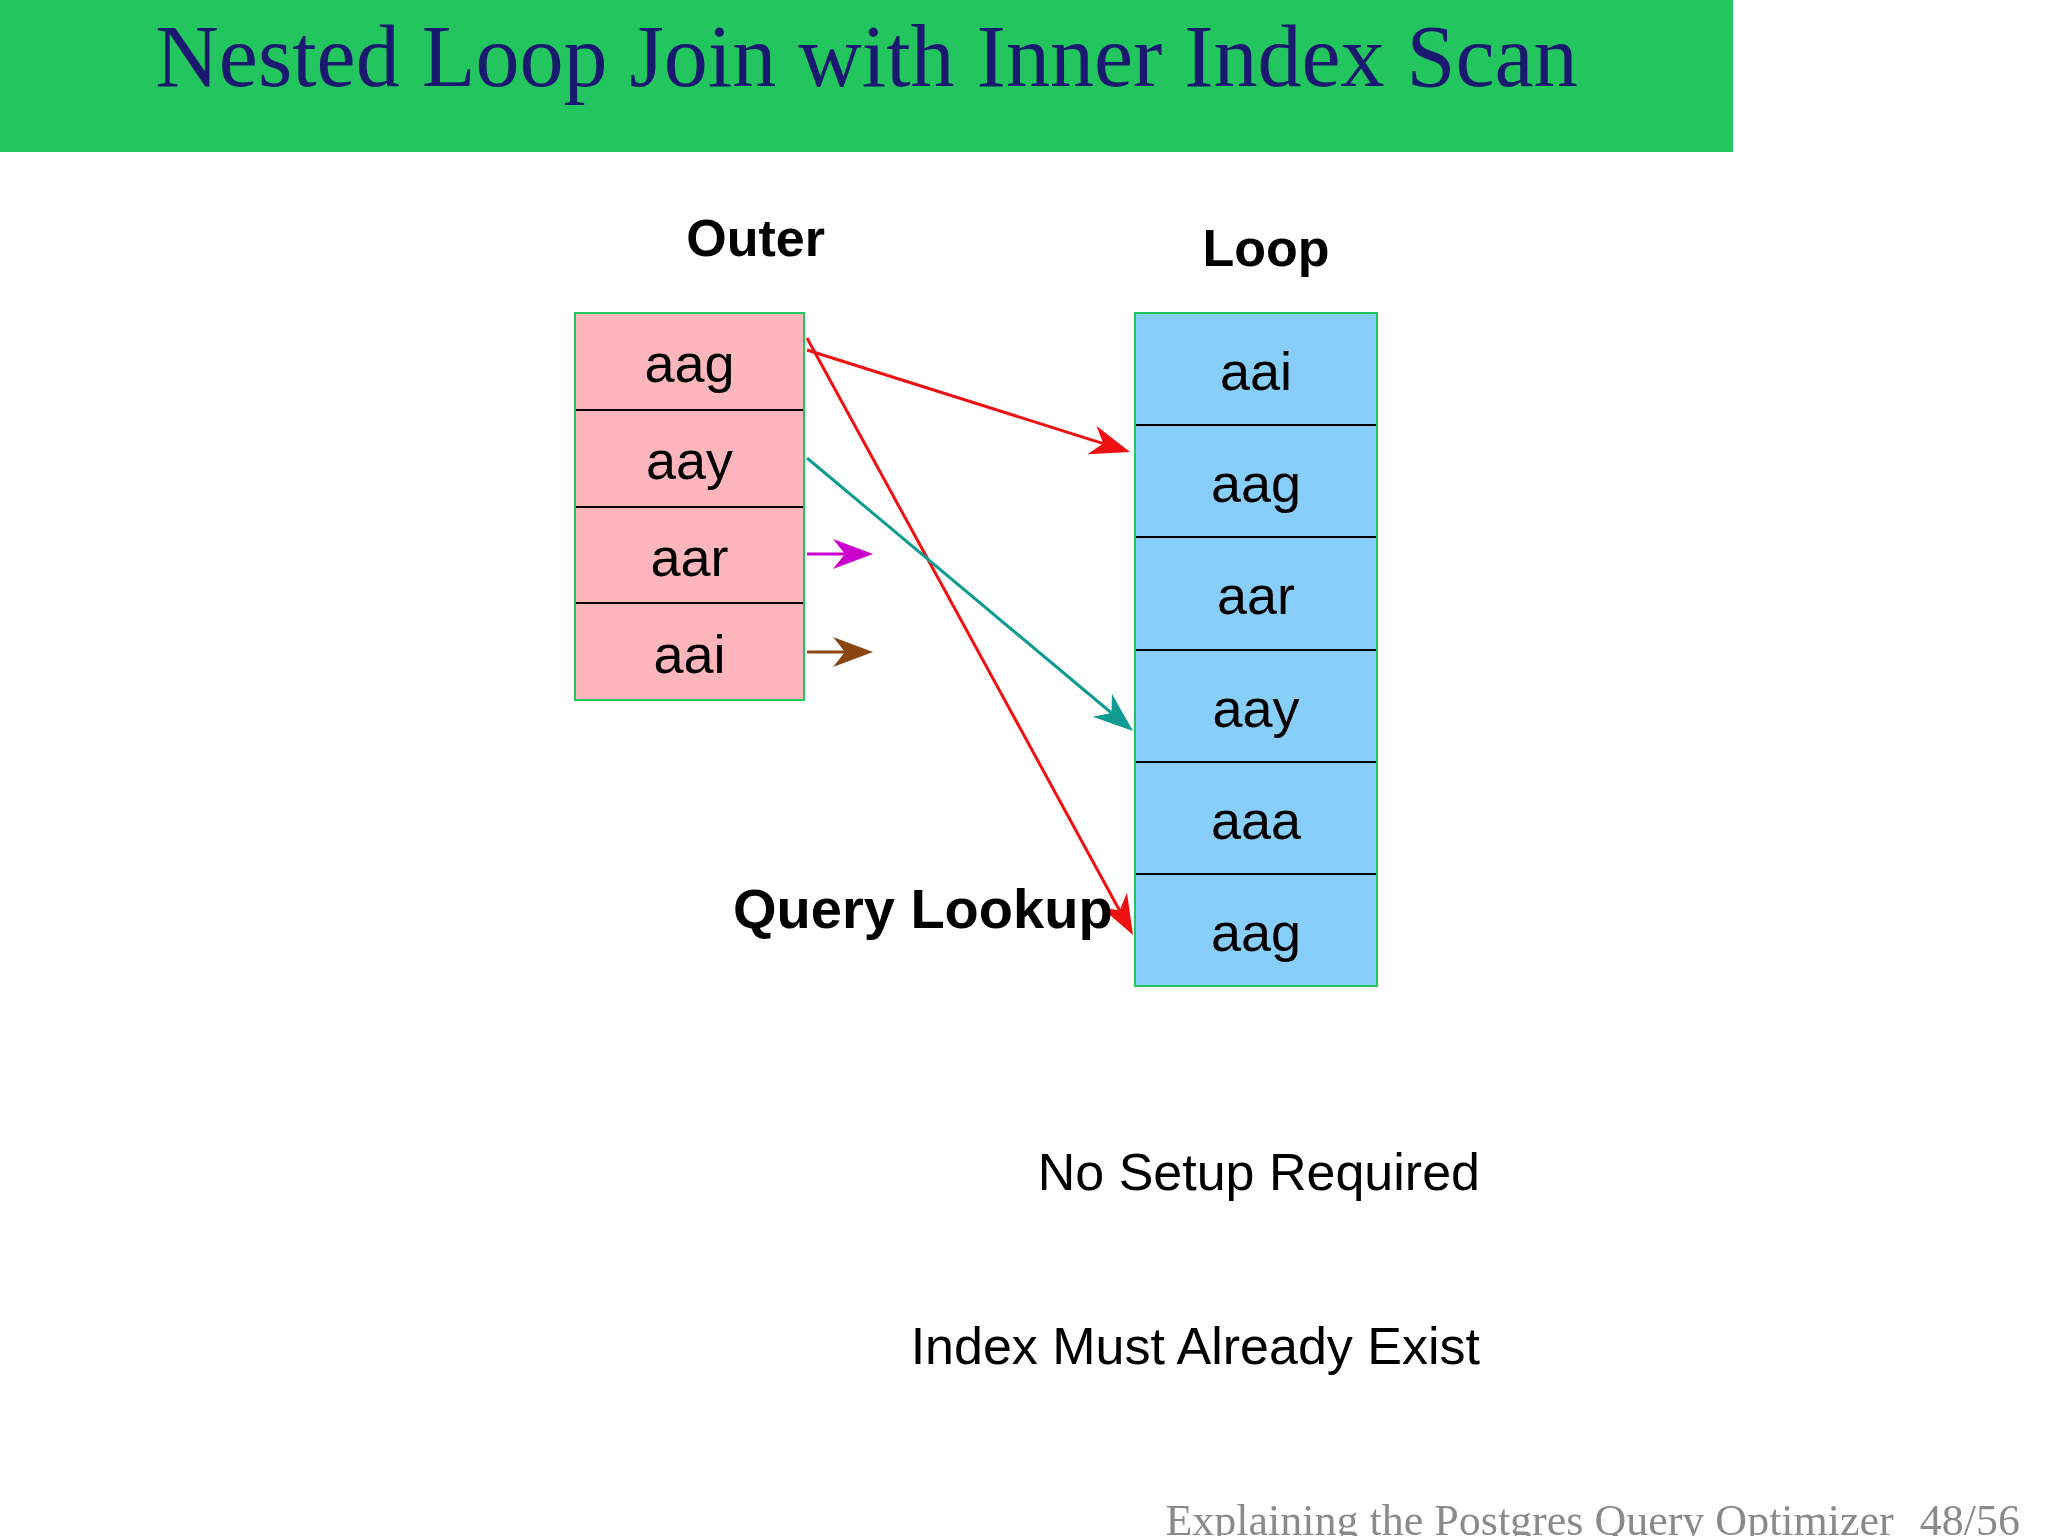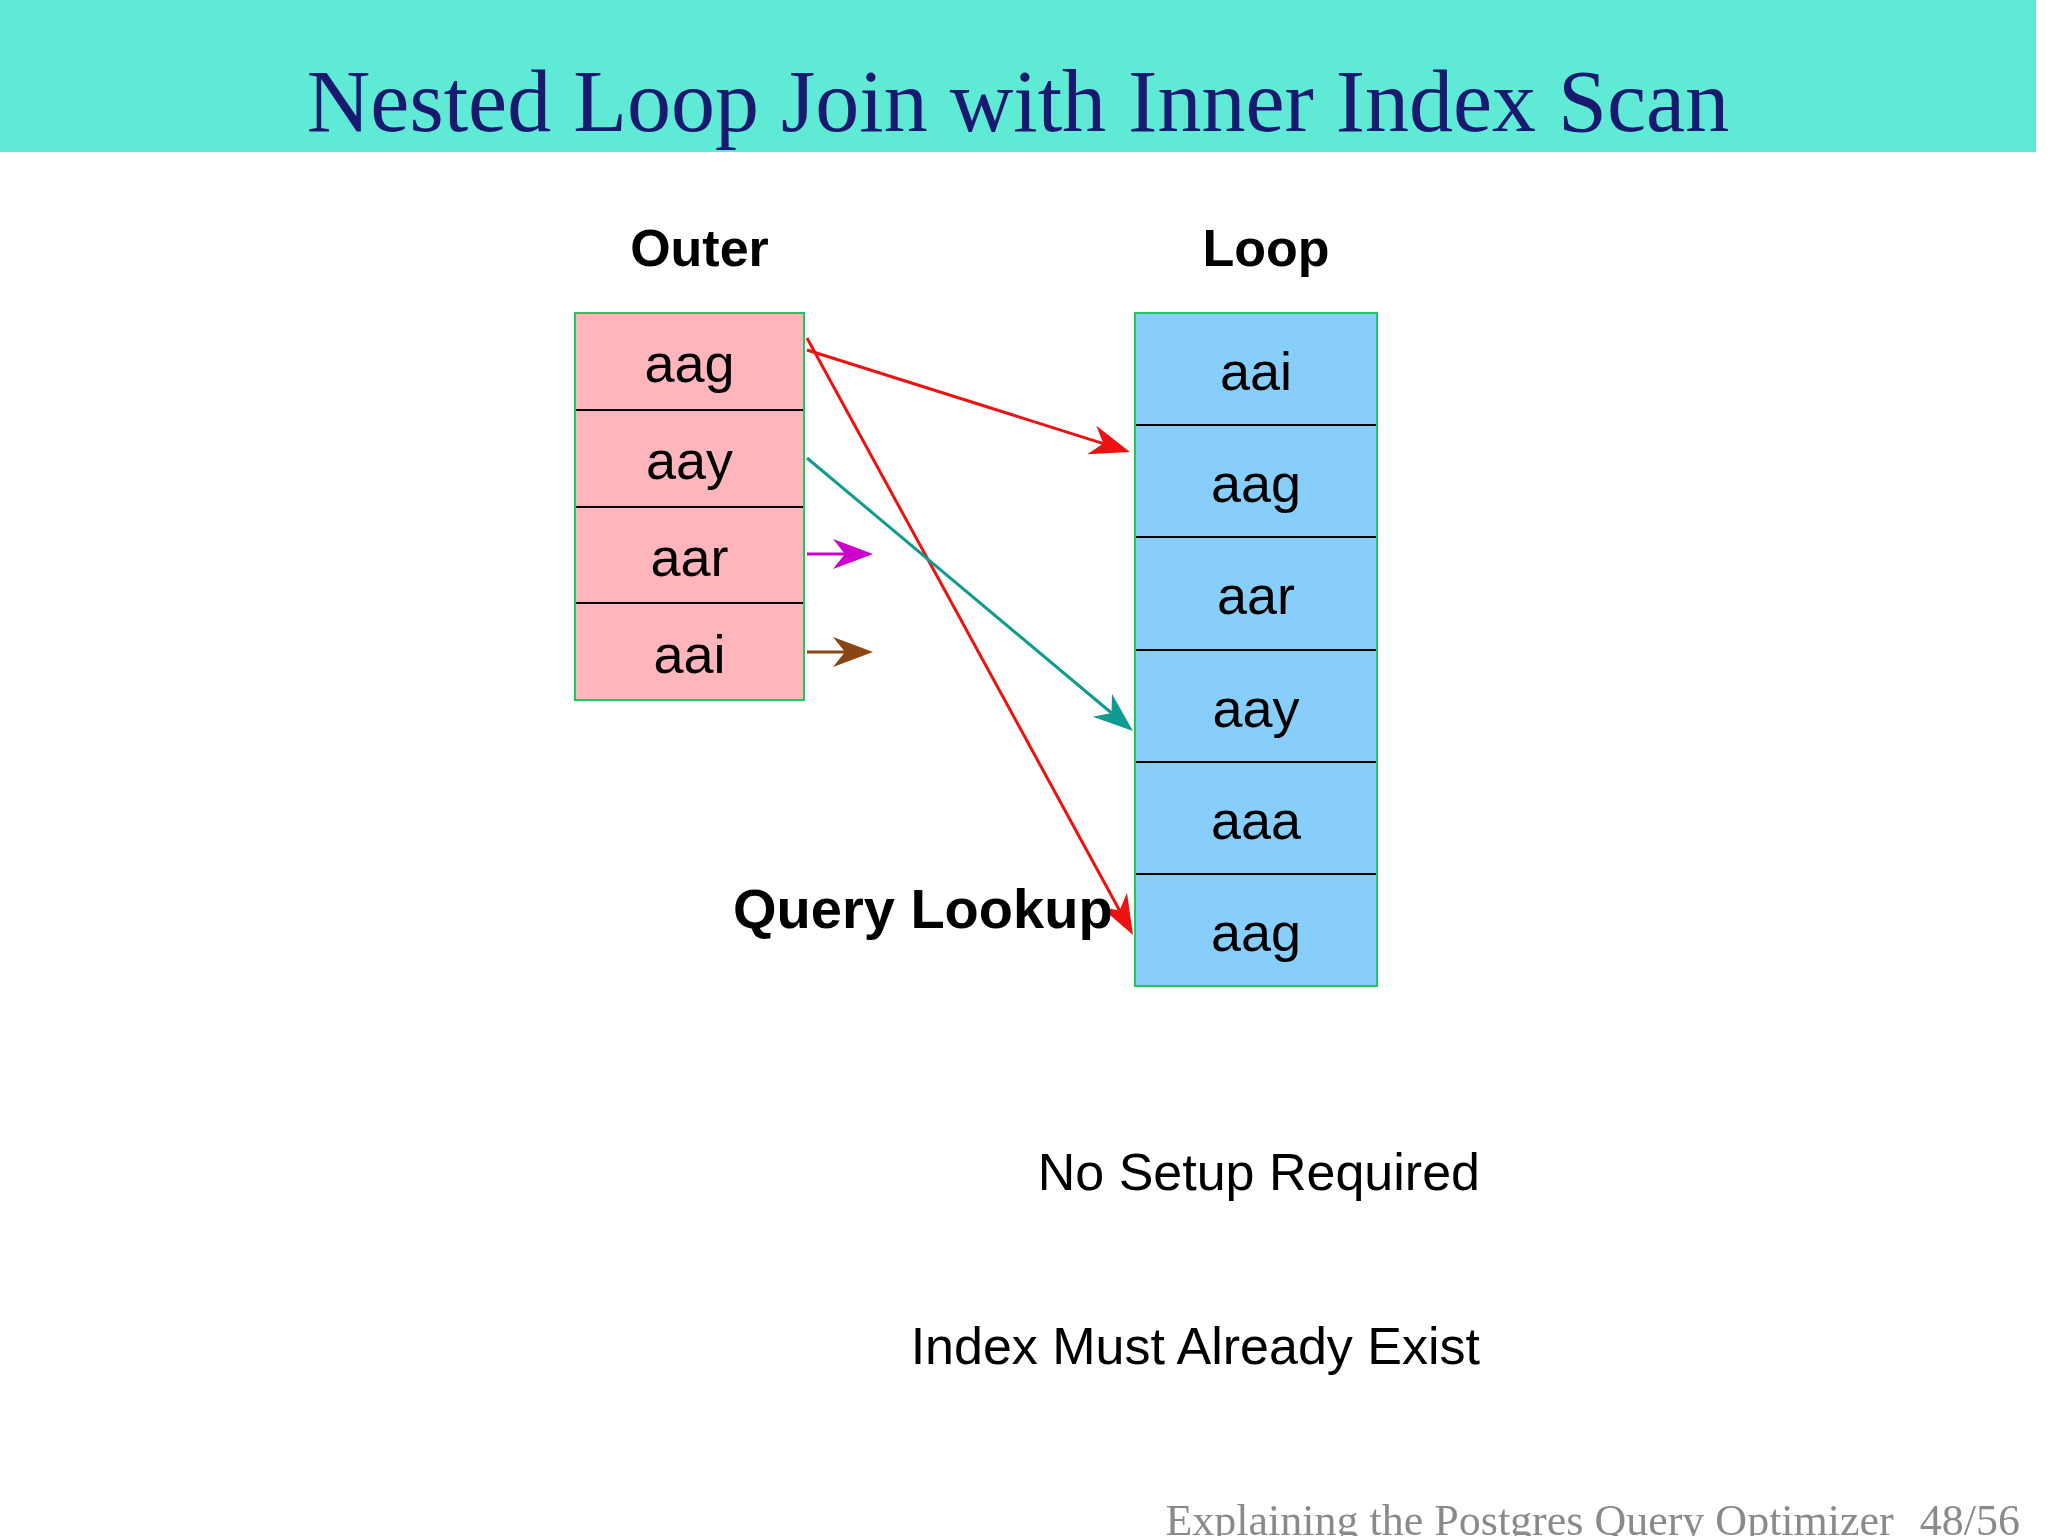--- a/index.html
+++ b/index.html
@@ -1,25 +1,25 @@
 <!DOCTYPE html>
 <html><head>
 <meta charset="utf-8">
 <style>
   html,body{margin:0;padding:0;background:#fff;}
   #slide{position:relative;width:2048px;height:1536px;background:#ffffff;overflow:hidden;
          font-family:"Liberation Sans",sans-serif;}
   
-  #title-bar{position:absolute;left:0;top:0;width:2036px;height:152px;background:#5eead4;
-             display:flex;align-items:flex-end;justify-content:center;}
+  #title-bar{position:absolute;left:0;top:0;width:1733px;height:152px;background:#22c55e;
+             display:flex;align-items:flex-start;justify-content:center;}
   #slide-title{font-family:"Liberation Serif",serif;font-weight:400;font-size:88px;color:#191970;
                padding-top:6px;letter-spacing:0px;}
   
   .col-heading{position:absolute;font-weight:700;font-size:52px;color:#000;text-align:center;}
-  #outer-heading{left:574px;top:218px;width:251px;}
+  #outer-heading{left:574px;top:208px;width:251px;text-align:right;}
   #inner-heading{left:1144px;top:218px;width:244px;}
   
   .jointable{position:absolute;display:flex;flex-direction:column;border:2px solid #22c55e;box-sizing:border-box;}
   #outer-table{left:574px;top:312px;width:231px;height:389px;}
   #inner-table{left:1134px;top:312px;width:244px;height:675px;}
   .cell{flex:1;display:flex;align-items:center;justify-content:center;
         font-size:54px;color:#000;border-bottom:2px solid #000;box-sizing:border-box;padding-top:4px;}
   .cell:last-child{border-bottom:none;}
   .outer-cell{background:#FFB5BC;}
   .inner-cell{background:#87CEFA;}

